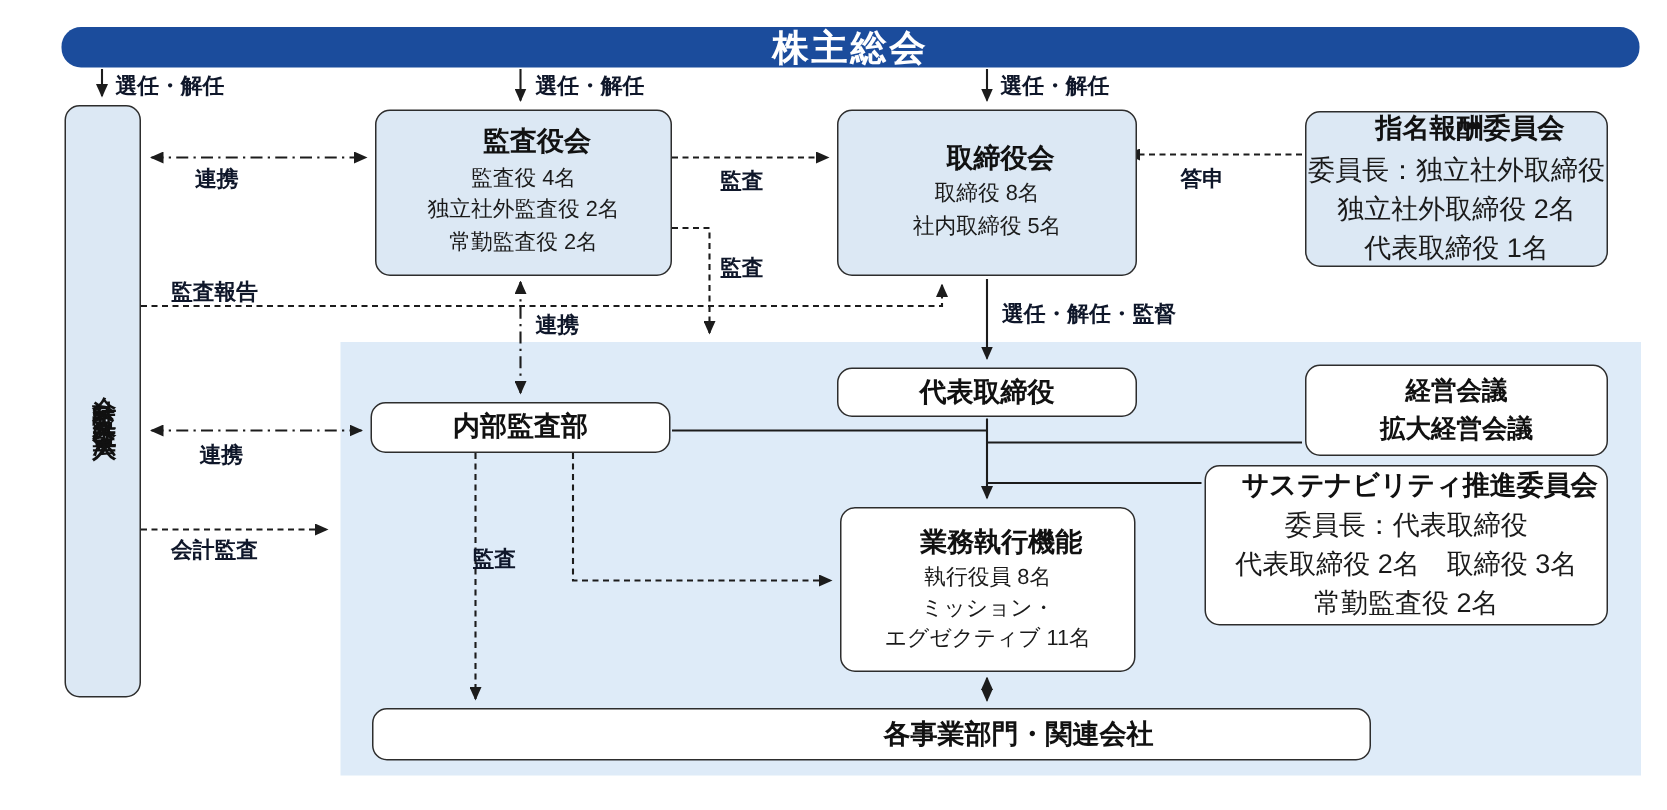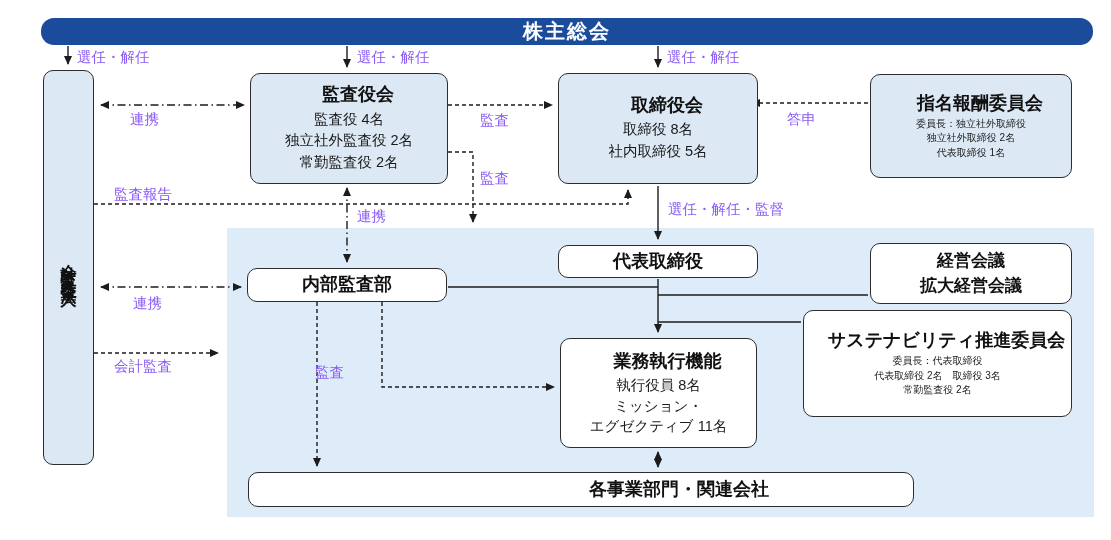--- a/index.html
+++ b/index.html
@@ -5,47 +5,47 @@
   html,body{margin:0;padding:0;background:#ffffff;}
   .stage{
     position:relative;width:1111px;height:540px;overflow:hidden;
     font-family:"Liberation Sans","DejaVu Sans",sans-serif;
     color:#141414;background:#ffffff;
   }
   .topbar{
     position:absolute;left:41px;top:18px;width:1052px;height:27px;
     background:#1b4c9c;border-radius:13px;z-index:3;
     display:flex;align-items:center;justify-content:center;
-    color:#ffffff;font-size:20px;font-weight:700;letter-spacing:2px;
+    color:#ffffff;font-size:24px;font-weight:700;letter-spacing:2px;
   }
   .panel{
     position:absolute;left:227px;top:228px;width:867px;height:289px;
     background:#deebf8;z-index:1;
   }
   svg.wires{position:absolute;left:0;top:0;z-index:2;}
   .wire{stroke:#1c1c1c;stroke-width:1.4;fill:none;}
   .dash{stroke-dasharray:4 3;}
   .dashdot{stroke-dasharray:8 3.5 1.5 3.5;}
   .bx{
     position:absolute;box-sizing:border-box;z-index:3;
     border:1.6px solid #2d2d2d;border-radius:10px;background:#ffffff;
     display:flex;flex-direction:column;align-items:center;justify-content:center;
     text-align:center;line-height:1.5;
   }
   .fill{background:#dce8f4;}
   .ttl{font-size:18px;font-weight:700;line-height:1.3;margin-bottom:2px;color:#111;margin-left:18px;}
   .ttl-sm{font-size:17px;font-weight:700;line-height:1.45;color:#111;}
   .ln{font-size:14.5px;line-height:1.5;color:#1a1a1a;}
-  .ln-t{font-size:10px;line-height:1.45;color:#1a1a1a;}
+  .ln-t{font-size:18px;line-height:1.45;color:#1a1a1a;}
   .vtext{
     writing-mode:vertical-rl;text-orientation:mixed;
     font-size:16px;font-weight:700;letter-spacing:3px;color:#111;
   }
   .lbl{
-    position:absolute;z-index:4;font-size:14.5px;color:#8b5cf6;white-space:nowrap;
+    position:absolute;z-index:4;font-size:14.5px;color:#0f172a;white-space:nowrap;font-weight:bold;
   }
   .biz-label{
     position:absolute;left:340px;top:0;height:100%;display:flex;align-items:center;
     font-size:18px;font-weight:700;color:#111;
   }
 </style>
 </head>
 <body>
 
 <div class="stage">

